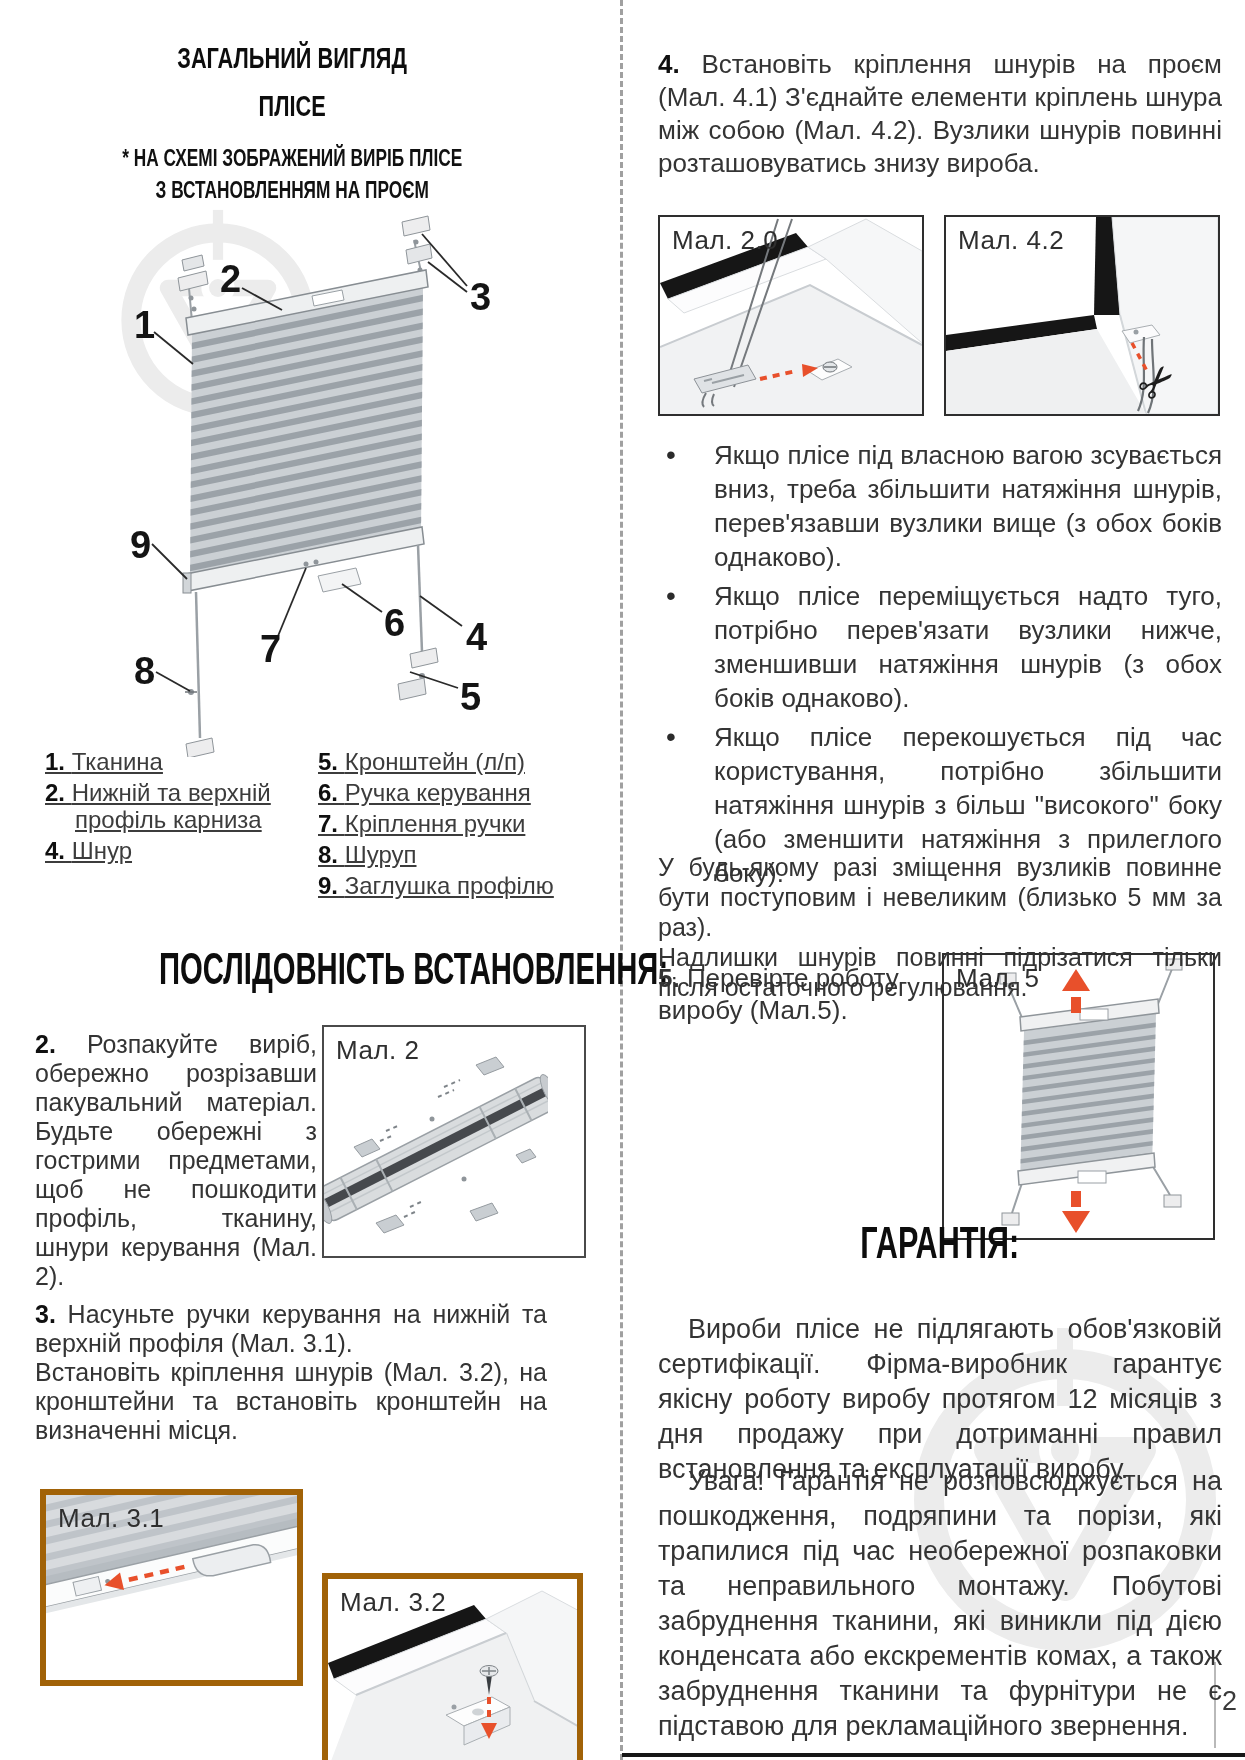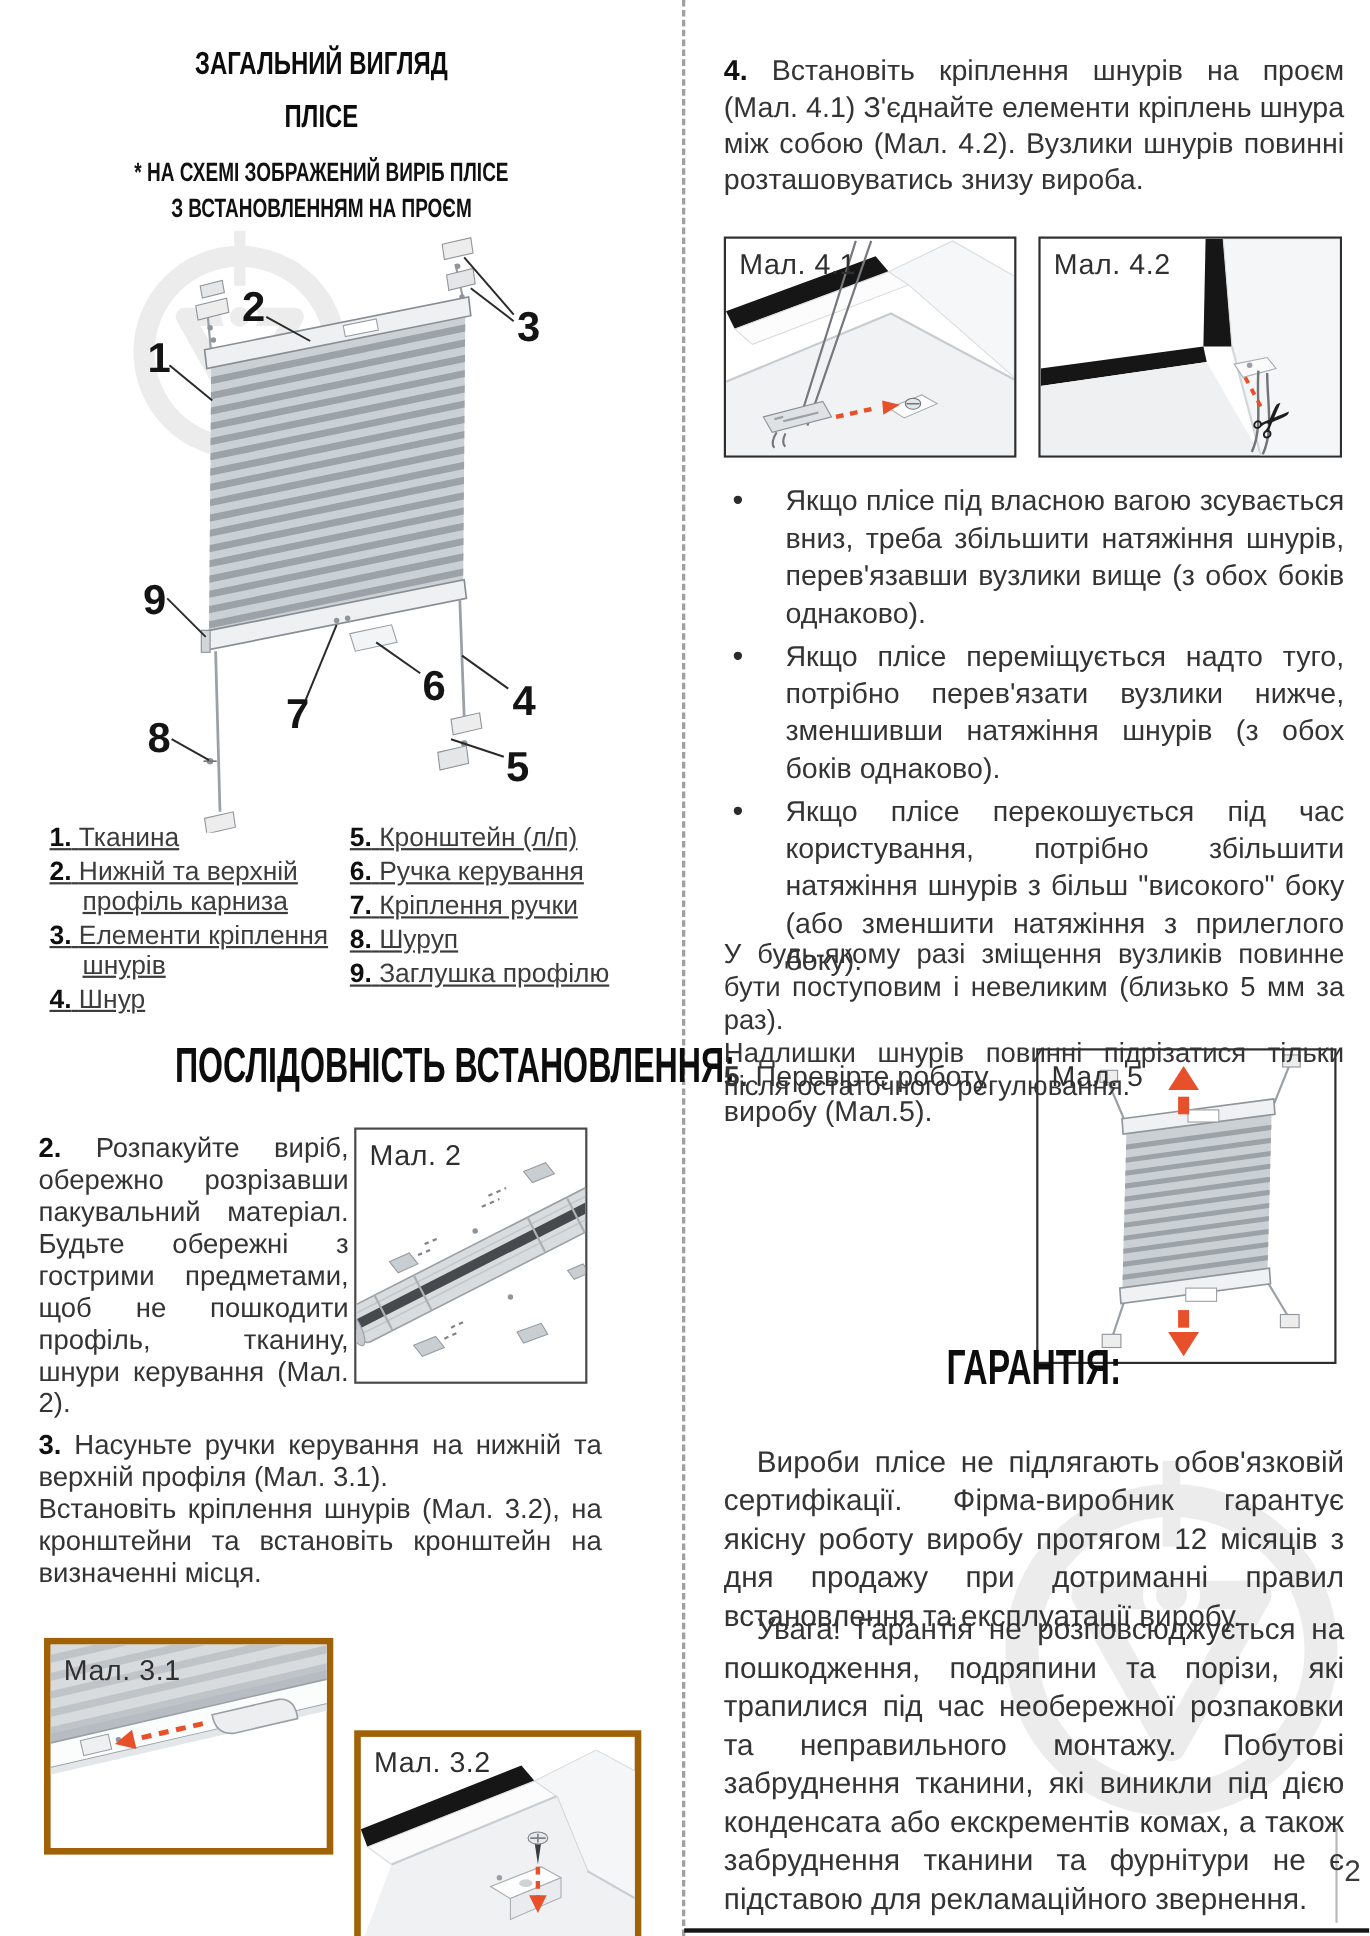--- a/index.html
+++ b/index.html
@@ -35,21 +35,21 @@
   .bullets li::before{content:"\2022";position:absolute;left:8px;top:0;font-size:28px;color:#2b2b2b;}
   .legend{font-size:24px;line-height:27px;color:#3c3c3c;}
   .legend .li{padding-left:30px;text-indent:-30px;margin-bottom:4px;text-decoration:underline;}
   .legend b{color:#0f0f0f;}
   .legend-left{left:45px;top:748px;width:272px;}
   .legend-right{left:318px;top:748px;width:238px;}
   .figbox{border:6px solid #a16207;background:#fff;overflow:hidden;}
   .figbox.thin{border-width:2px;border-color:#2e2e2e;}
   .figlabel{position:absolute;top:8px;left:12px;font-size:26px;color:#2f2f2f;letter-spacing:.5px;z-index:2;}
   .figbox svg{position:absolute;left:0;top:0;}
-  .fig2{left:322px;top:1025px;width:212px;height:233px;border-width:2px;border-color:#4a4a4a;}
+  .fig2{left:322px;top:1025px;width:264px;height:233px;border-width:2px;border-color:#4a4a4a;}
   .fig31{left:40px;top:1489px;width:263px;height:197px;}
   .fig32{left:322px;top:1573px;width:261px;height:249px;}
   .fig41{left:658px;top:215px;width:266px;height:201px;border-width:2px;}
   .fig42{left:944px;top:215px;width:276px;height:201px;border-width:2px;}
   .fig5{left:942px;top:953px;width:273px;height:287px;border-width:2px;}
   .pagenum{left:1222px;top:1686px;font-size:27px;color:#3a3a3a;}
   .pagenum-line{left:1214px;top:1662px;width:2px;height:86px;background:#b9b9b9;}
   .wm-br{left:893px;top:1328px;z-index:0;}
   .text-layer{z-index:1;}
   svg text.callout{font-family:"Liberation Sans",sans-serif;font-weight:700;font-size:38px;fill:#141414;}
@@ -166,21 +166,20 @@
     <text class="callout" x="430" y="518">5</text>
     <text class="callout" x="354" y="444">6</text>
     <text class="callout" x="230" y="470">7</text>
     <text class="callout" x="104" y="492">8</text>
     <text class="callout" x="100" y="366">9</text>
   </svg>
 
   <div class="abs legend legend-left text-layer">
     <div class="li"><b>1.</b> <span>Тканина</span></div>
     <div class="li"><b>2.</b> <span>Нижній та верхній профіль карниза</span></div>
-    <div class="li"><b>3.</b> <span>Елементи кріплення шнурів</span></div>
     <div class="li"><b>4.</b> <span>Шнур</span></div>
   </div>
   <div class="abs legend legend-right text-layer">
     <div class="li"><b>5.</b> <span>Кронштейн (л/п)</span></div>
     <div class="li"><b>6.</b> <span>Ручка керування</span></div>
     <div class="li"><b>7.</b> <span>Кріплення ручки</span></div>
     <div class="li"><b>8.</b> <span>Шуруп</span></div>
     <div class="li"><b>9.</b> <span>Заглушка профілю</span></div>
   </div>
 
@@ -265,21 +264,21 @@
         <path d="M154,92 h14 M161,88 v8" stroke="#7d8287" stroke-width="1.5"></path>
       </g>
       <path d="M161,118 L161,146" stroke="var(--accent)" stroke-width="4" stroke-dasharray="7 6"></path>
       <polygon points="153,144 169,144 161,160" fill="var(--accent)"></polygon>
     </svg>
   </div>
 
   <p class="abs body-text rtext step4 text-layer"><b>4.</b> <span>Встановіть кріплення шнурів на проєм (Мал. 4.1) З'єднайте елементи кріплень шнура між собою (Мал. 4.2). Вузлики шнурів повинні розташовуватись знизу вироба.</span></p>
 
   <div class="abs figbox thin fig41">
-    <span class="figlabel">Мал. 4.1</span>
+    <span class="figlabel">Мал. 2.0</span>
     <svg width="262" height="197" viewBox="0 0 262 197">
       <polygon points="0,66 136,16 148,30 8,82" fill="#161616"></polygon>
       <polygon points="8,82 148,30 166,42 24,96" fill="#fcfcfd" stroke="#d9dcdf"></polygon>
       <polygon points="148,30 206,2 262,34 262,126 166,42" fill="#f6f7f8" stroke="#d9dcdf"></polygon>
       <polygon points="0,130 150,68 262,128 262,197 0,197" fill="#f1f2f3"></polygon>
       <path d="M0,130 L150,68 L262,128" stroke="#c8ccd0" stroke-width="2" fill="none"></path>
       <path d="M66,168 L118,2 M74,170 L132,2" stroke="#75797d" stroke-width="2" fill="none"></path>
       <polygon points="34,162 88,148 96,162 42,176" fill="#dfe2e5" stroke="#8d9297"></polygon>
       <path d="M44,164 l8,-2 M52,166 l8,-2 M60,164 l8,-2 M68,162 l8,-2 M76,160 l8,-2" stroke="#9aa0a5" stroke-width="2"></path>
       <path d="M46,176 q-6,10 -2,14 M54,177 q-4,9 0,12" stroke="#75797d" stroke-width="2" fill="none"></path>

